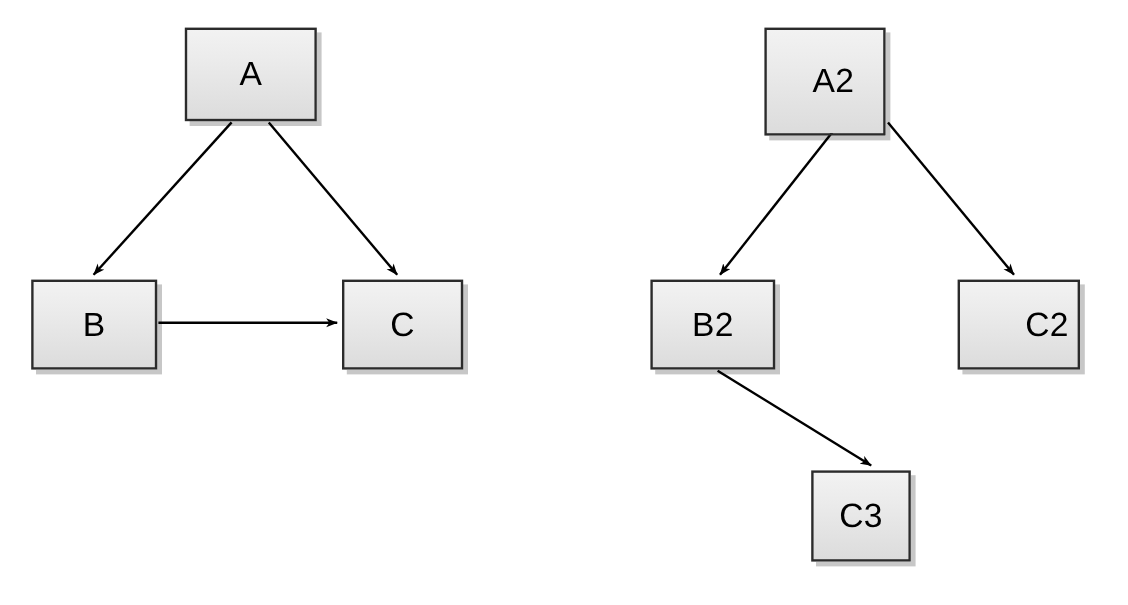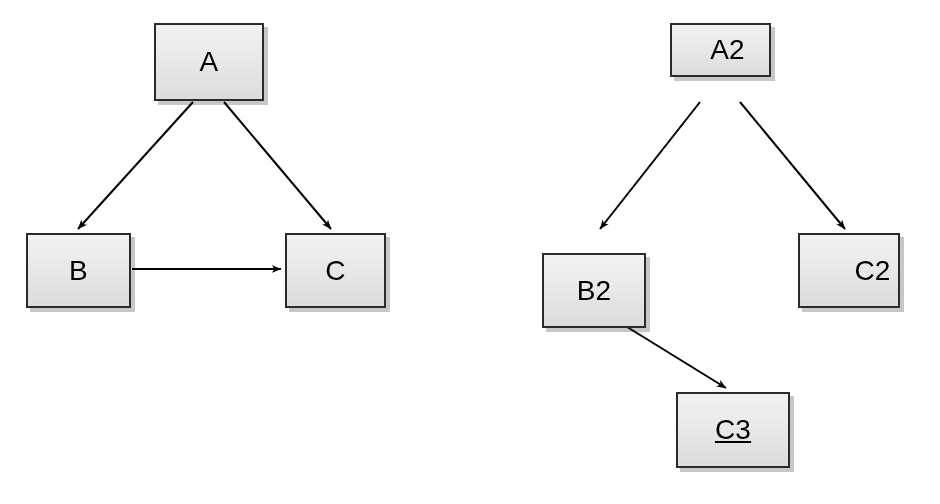--- a/index.html
+++ b/index.html
@@ -69,27 +69,27 @@
   <div id="nodes-group">
       <div class="node" style="left: 154px; top: 23px; width: 110px; height: 78px;">
         <span class="node-label">A</span>
       </div>
       <div class="node" style="left: 26px; top: 233px; width: 105px; height: 75px;">
         <span class="node-label">B</span>
       </div>
       <div class="node" style="left: 285px; top: 233px; width: 101px; height: 75px;">
         <span class="node-label">C</span>
       </div>
-      <div class="node" style="left: 670px; top: 23px; width: 101px; height: 54px; padding-left: 14px;">
+      <div class="node" style="left: 637px; top: 23px; width: 101px; height: 90px; padding-left: 14px;">
         <span class="node-label">A2</span>
       </div>
-      <div class="node" style="left: 542px; top: 233px; width: 104px; height: 75px; margin-top: 20px;">
+      <div class="node" style="left: 542px; top: 233px; width: 104px; height: 75px;">
         <span class="node-label">B2</span>
       </div>
       <div class="node" style="left: 798px; top: 233px; width: 102px; height: 75px; padding-left: 47px;">
         <span class="node-label">C2</span>
       </div>
-      <div class="node" style="left: 676px; top: 392px; width: 114px; height: 76px; text-decoration: underline;">
+      <div class="node" style="left: 676px; top: 392px; width: 83px; height: 76px;">
         <span class="node-label">C3</span>
       </div>
     </div>
 
 </div>
 
 </body></html>

